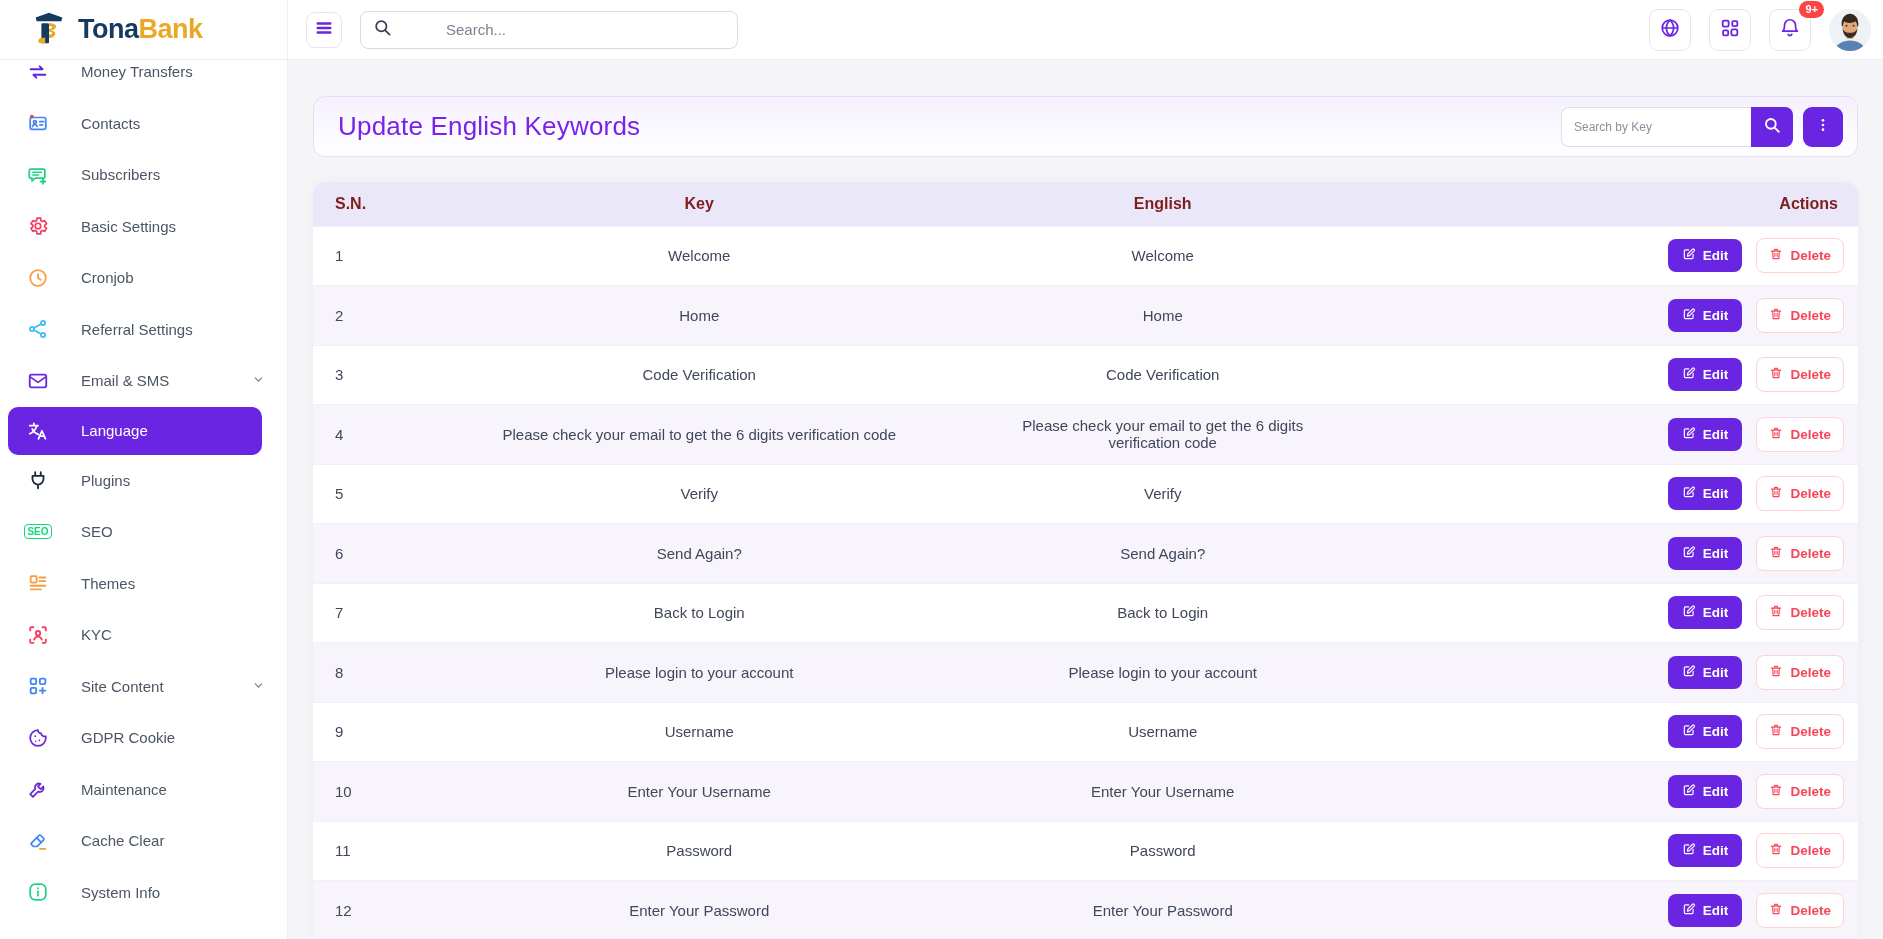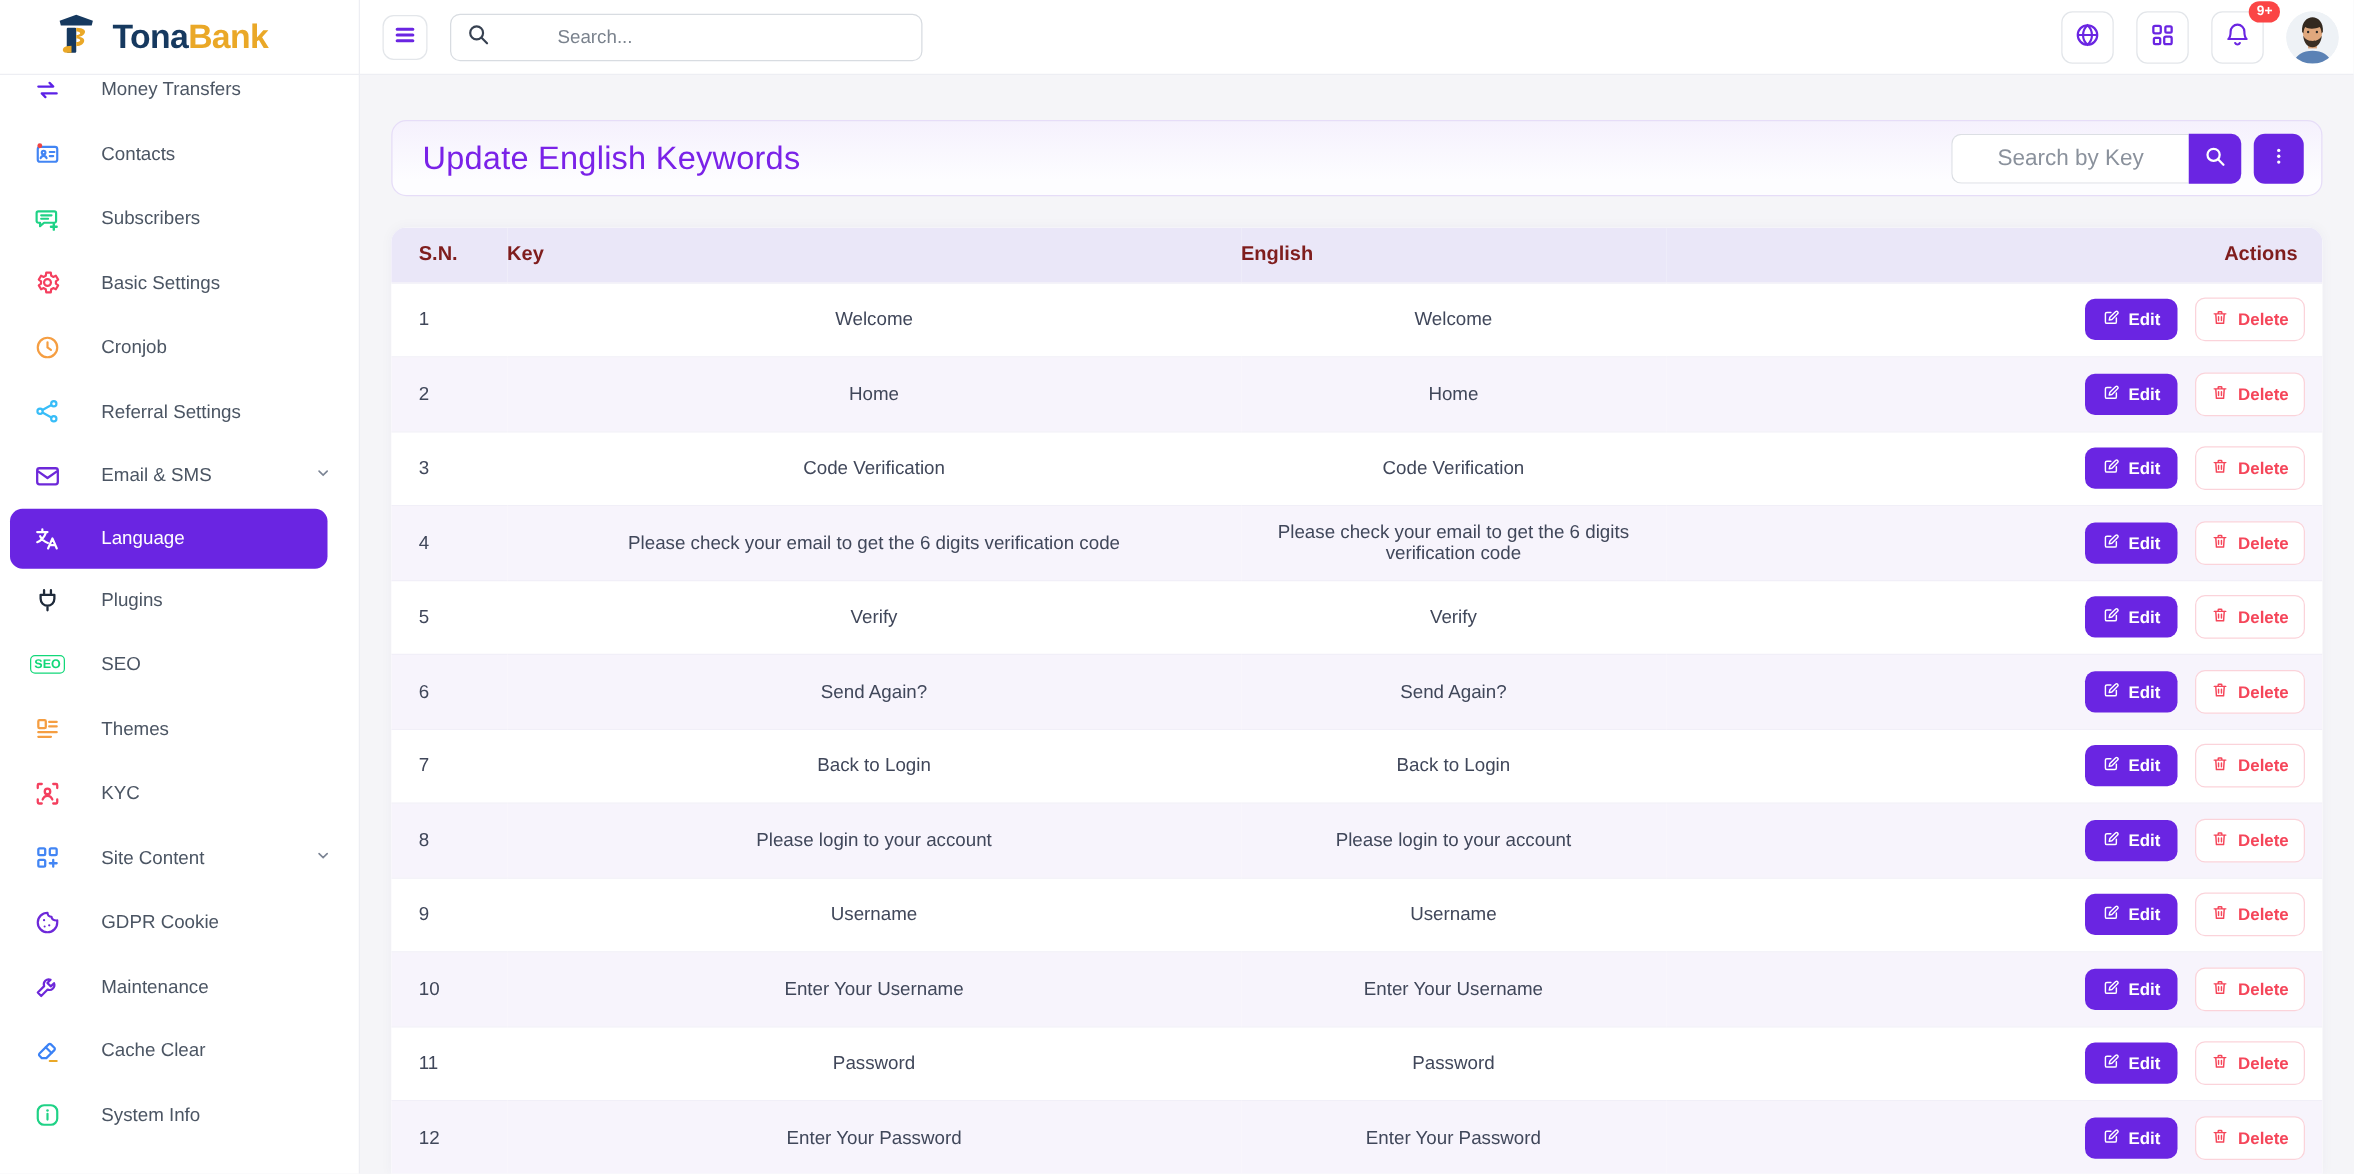--- a/index.html
+++ b/index.html
@@ -3,21 +3,21 @@
 <meta charset="utf-8">
 <style>
   * { box-sizing: border-box; margin: 0; padding: 0; }
   html,body { width:1883px; height:939px; overflow:hidden; background:#f5f5f8;
     font-family:"Liberation Sans", sans-serif; }
   .app { display:grid; grid-template-columns:288px 1fr; grid-template-rows:60px 879px;
     width:1883px; height:939px; }
 
   
   .logo-area { background:#fff; border-right:1px solid #edeef3; border-bottom:1px solid #edeef3;
-    display:flex; align-items:center; padding-left:42px; gap:10px; }
+    display:flex; align-items:center; padding-left:30px; gap:10px; }
   .brand-text { font-size:27px; font-weight:bold; letter-spacing:-0.5px; }
   .brand-text .p1 { color:#16395f; }
   .brand-text .p2 { color:#eaa827; }
 
   .topbar { background:#fff; border-bottom:1px solid #edeef3; display:flex; align-items:center;
     padding:0 12px 0 18px; }
   .icon-btn { width:38px; height:38px; background:#fff; border:1px solid #e3e6ea; border-radius:9px;
     display:flex; align-items:center; justify-content:center; cursor:pointer; color:#6a25e2; }
   .hamburger-btn { width:36px; height:36px; }
   .search-wrap { margin-left:18px; width:378px; height:38px; border:1px solid #d8dce1; border-radius:8px;
@@ -46,35 +46,35 @@
 
   
   .main { background:#f5f5f8; overflow:hidden; padding:36px 25px 0 25px; }
   .title-card { height:61px; border:1px solid #e6ddf8; border-radius:12px;
     background:linear-gradient(180deg,#f5f1fd 0%, #fdfdff 80%);
     display:flex; align-items:center; justify-content:space-between; padding:0 14px 0 24px; margin-bottom:25px; }
   .page-title { color:#7a22e8; font-size:26px; font-weight:normal; letter-spacing:0.2px; }
   .key-search { display:flex; align-items:center; gap:10px; }
   .key-search .field { display:flex; }
   .key-search input { width:190px; height:40px; border:1px solid #dcdfe4; border-right:none;
-    border-radius:8px 0 0 8px; padding:0 12px; font-size:18px; outline:none; color:#ef4444;
-    font-family:"Liberation Sans", sans-serif; background:#fff;text-align:center; }
+    border-radius:8px 0 0 8px; padding:0 12px; font-size:12px; outline:none; color:#ef4444;
+    font-family:"Liberation Sans", sans-serif; background:#fff; }
   .key-search input::placeholder { color:#8a919c; }
   .btn-square { width:42px; height:40px; background:#6a25e2; color:#fff; border:none; border-radius:0 8px 8px 0;
     display:flex; align-items:center; justify-content:center; cursor:pointer; }
   .btn-dots { width:40px; height:40px; border-radius:9px; background:#6a25e2; color:#fff; border:none;
     display:flex; align-items:center; justify-content:center; cursor:pointer; }
 
   .table-card { background:#fff; border-radius:12px 12px 0 0; overflow:hidden;
     box-shadow:0 0 10px rgba(40,30,90,0.04); }
   table { width:100%; border-collapse:collapse; }
   col.c-sn { width:6%; } col.c-key { width:38%; } col.c-en { width:22%; } col.c-ac { width:34%; }
   thead th { background:#eae7f8; height:44px; font-size:16px; font-weight:600; color:#7f1d1d; }
   thead th.h-sn { text-align:left; padding-left:22px; }
-  thead th.h-key, thead th.h-en { text-align:left; }
+  thead th.h-key, thead th.h-en { text-align:center; }
   thead th.h-ac { text-align:right; padding-right:20px; }
   tbody tr { height:59.5px; }
   tbody tr:nth-child(even) { background:#f7f4fc; }   
   tbody td { border-top:1px solid #f1eff8; font-size:15px; color:#40475a; }
   td.t-sn { text-align:left; padding-left:22px; }
   td.t-key, td.t-en { text-align:center; }
   td.t-ac { text-align:right; padding-right:14px; white-space:nowrap; }
   .btn-edit { display:inline-flex; align-items:center; gap:7px; background:#6a25e2; color:#fff;
     border:none; border-radius:8px; padding:8px 14px; font-size:13.5px; font-weight:600; cursor:pointer;
     font-family:"Liberation Sans", sans-serif; vertical-align:middle; }

